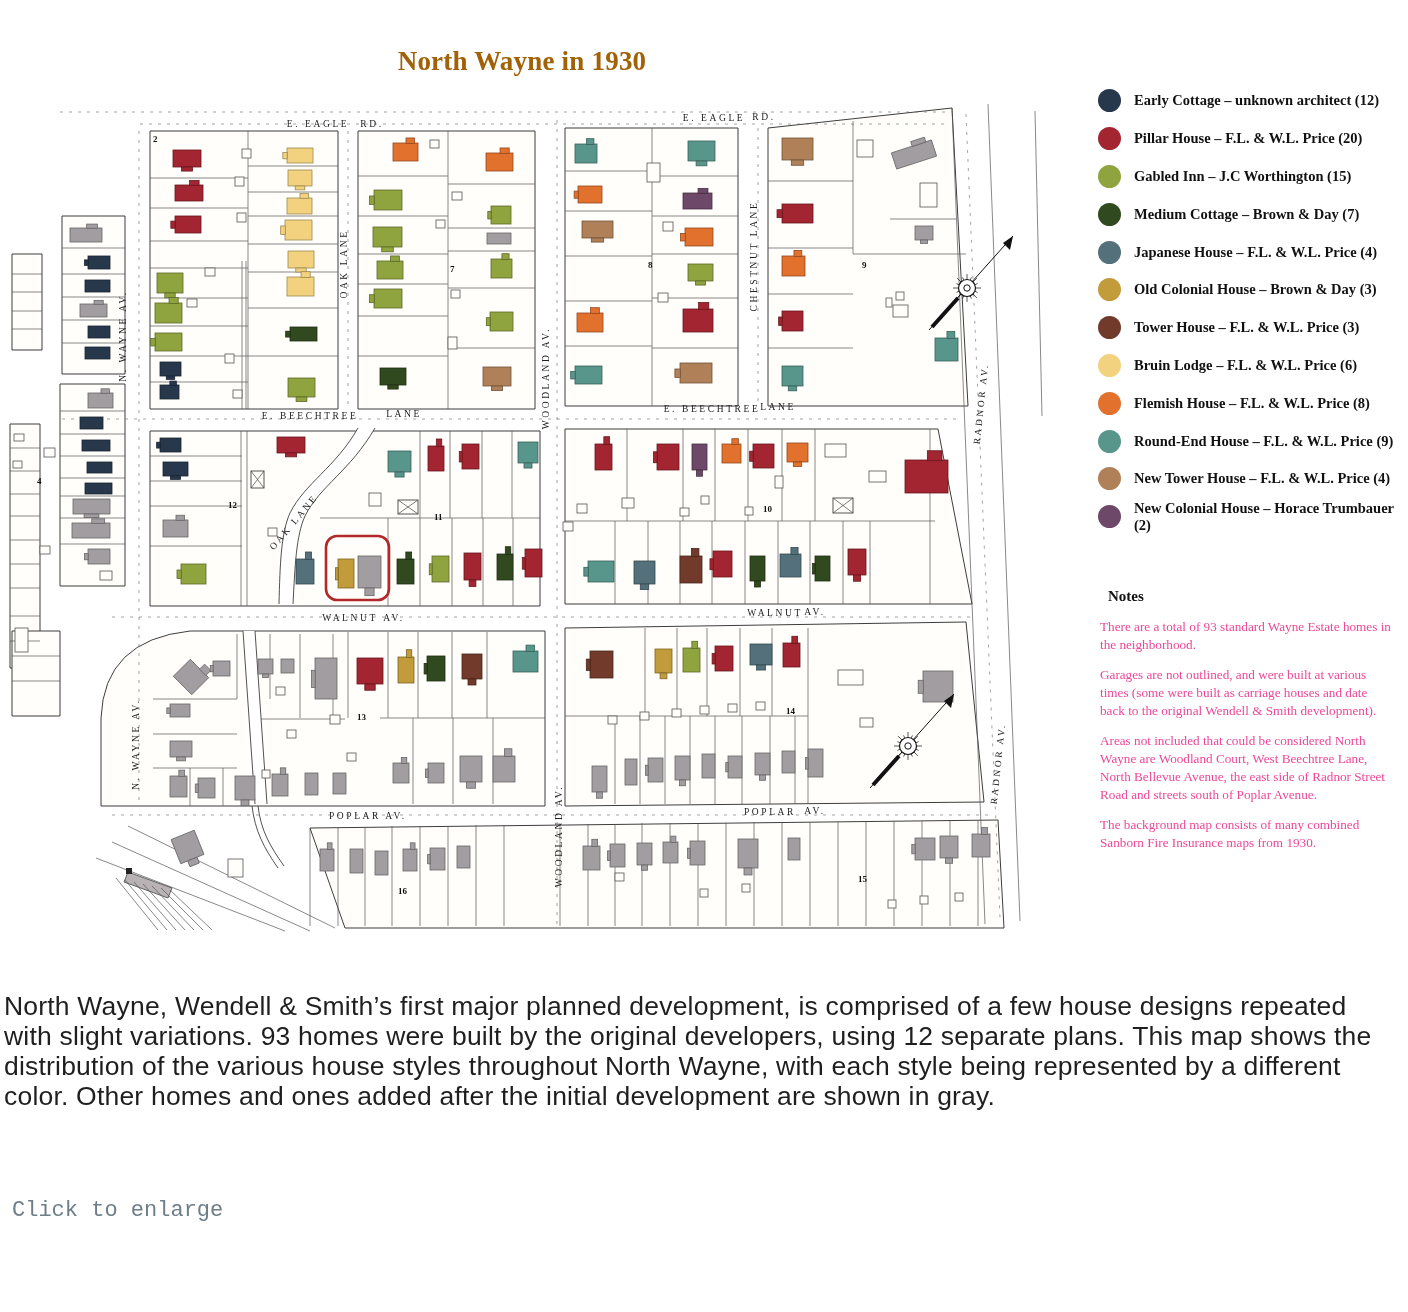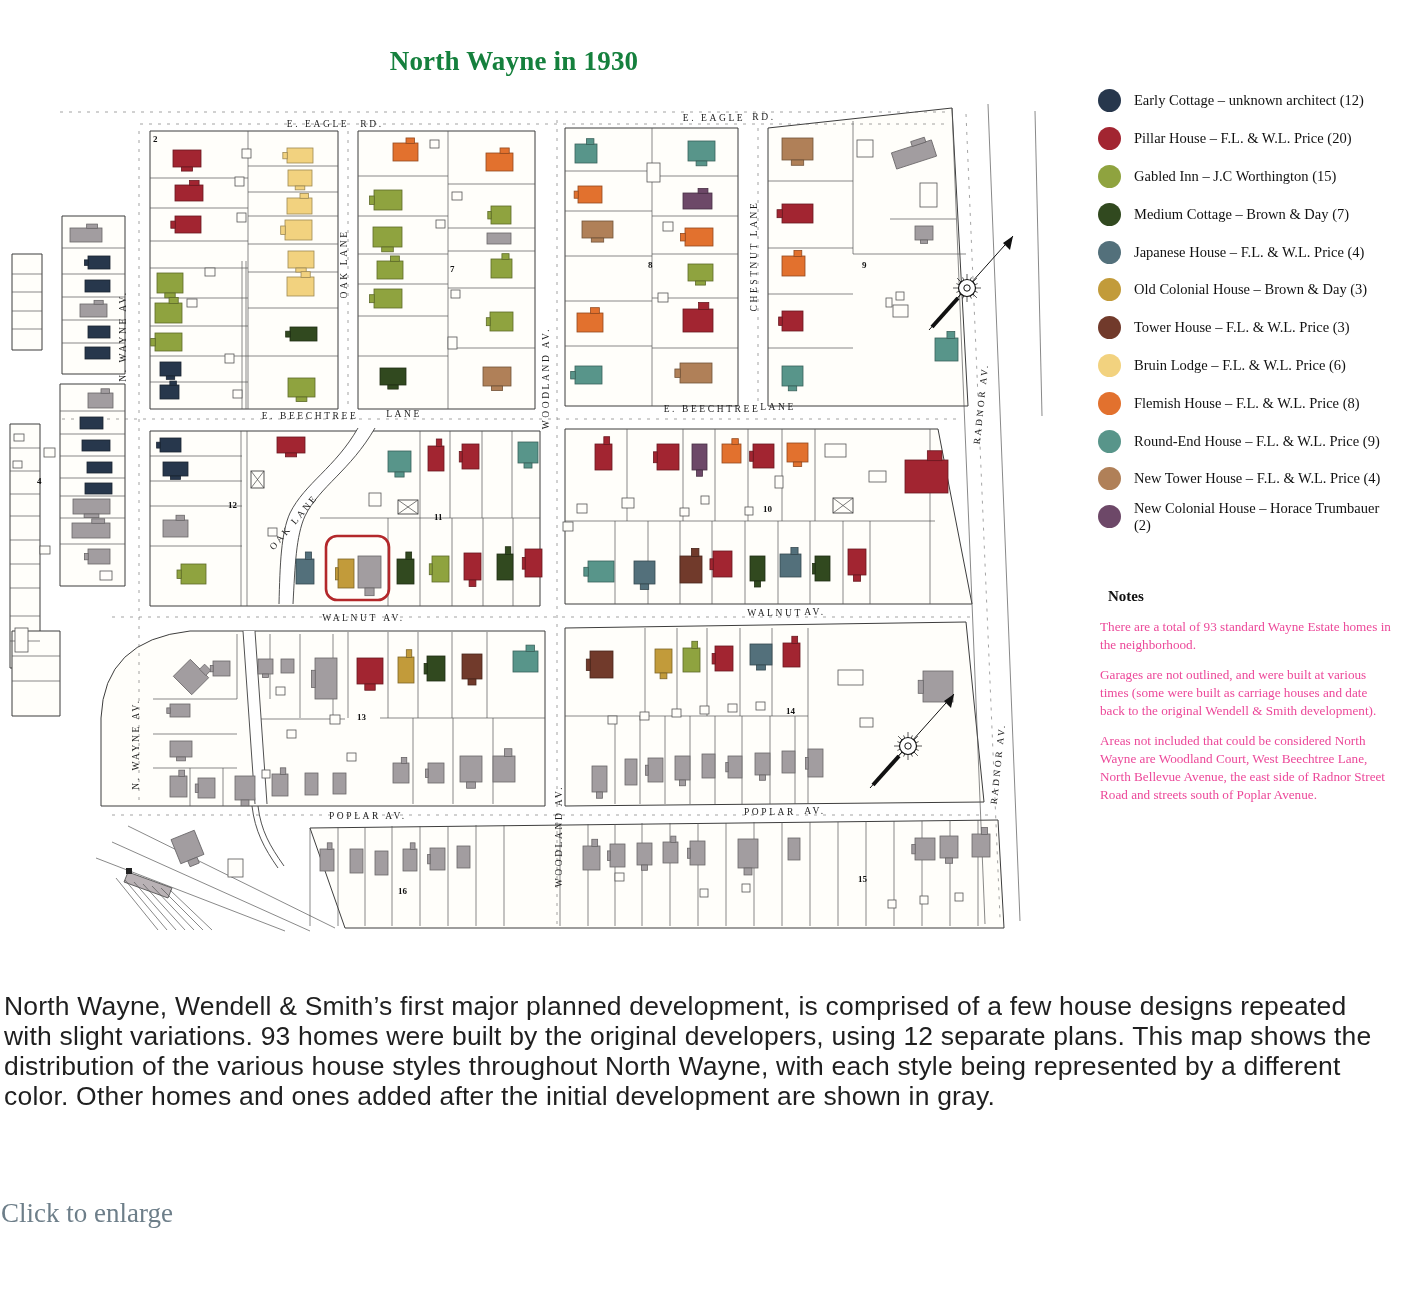--- a/index.html
+++ b/index.html
@@ -1,31 +1,31 @@
 <!DOCTYPE html>
 <html><head>
 <meta charset="utf-8">
 <style>
   html,body{margin:0;padding:0;background:#ffffff;}
   body{width:1408px;height:1312px;position:relative;font-family:"Liberation Serif",serif;color:#1a1a1a;}
-  #page-title{position:absolute;left:4px;top:28px;width:1020px;text-align:center;
-    font-family:"Liberation Serif",serif;font-weight:bold;font-size:27px;letter-spacing:.2px;color:#15803d;}
+  #page-title{position:absolute;left:12px;top:28px;width:1020px;text-align:center;
+    font-family:"Liberation Serif",serif;font-weight:bold;font-size:27px;letter-spacing:.2px;color:#a16207;}
   #map-wrap{position:absolute;left:0;top:16px;width:1050px;height:935px;cursor:pointer;}
   #legend{position:absolute;left:1098px;top:82px;width:300px;}
   .legend-item{display:flex;align-items:center;height:37.8px;}
   .swatch{width:23px;height:23px;border-radius:50%;flex:0 0 23px;margin-right:13px;}
-  .legend-label{font-family:"Liberation Serif",serif;font-weight:normal;font-size:14.5px;color:#111;}
+  .legend-label{font-family:"Liberation Serif",serif;font-weight:bold;font-size:14.5px;color:#111;}
   #notes{position:absolute;left:1100px;top:588px;width:293px;}
   #notes h3{font-family:"Liberation Serif",serif;font-size:15px;margin:0 0 4px 8px;color:#111;}
   #notes p{font-family:"Liberation Serif",serif;font-size:13.2px;line-height:1.34;margin:13px 0;color:#ec4899;}
   #caption{position:absolute;left:4px;top:964px;width:1380px;
     font-family:"Liberation Sans",sans-serif;font-weight:400;font-size:26.5px;line-height:30px;
     letter-spacing:.2px;color:#1f1f1f;}
-  #enlarge{position:absolute;left:1px;top:1198px;font-family:Liberation Serif, serif;
-    font-size:27px;color:#6d7e89;text-decoration:none;cursor:pointer;}
+  #enlarge{position:absolute;left:12px;top:1198px;font-family:Liberation Mono, monospace;
+    font-size:22px;color:#6d7e89;text-decoration:none;cursor:pointer;}
   svg text{font-family:"Liberation Serif",serif;}
   .street-label{font-size:9.5px;letter-spacing:2.6px;fill:#222;}
   .blk-num{font-size:9px;font-weight:bold;fill:#111;letter-spacing:0;}
 </style>
 </head>
 <body>
 
 <h1 id="page-title">North Wayne in 1930</h1>
 
 <div id="map-wrap">
@@ -1016,18 +1016,19 @@
       <span class="legend-label">New Colonial House – Horace Trumbauer (2)</span>
     </div>
   </div>
 
 <div id="notes">
   <h3>Notes</h3>
   <div id="notes-body">
       <p>There are a total of 93 standard Wayne Estate homes in the neighborhood.</p>
       <p>Garages are not outlined, and were built at various times (some were built as carriage houses and date back to the original Wendell &amp; Smith development).</p>
       <p>Areas not included that could be considered North Wayne are Woodland Court, West Beechtree Lane, North Bellevue Avenue, the east side of Radnor Street Road and streets south of Poplar Avenue.</p>
+      <p>The background map consists of many combined Sanborn Fire Insurance maps from 1930.</p>
     </div>
 </div>
 
 <p id="caption">North Wayne, Wendell &amp; Smith’s first major planned development, is comprised of a few house designs repeated with slight variations. 93 homes were built by the original developers, using 12 separate plans. This map shows the distribution of the various house styles throughout North Wayne, with each style being represented by a different color. Other homes and ones added after the initial development are shown in gray.</p>
 
 <a id="enlarge">Click to enlarge</a>
 
 </body></html>

